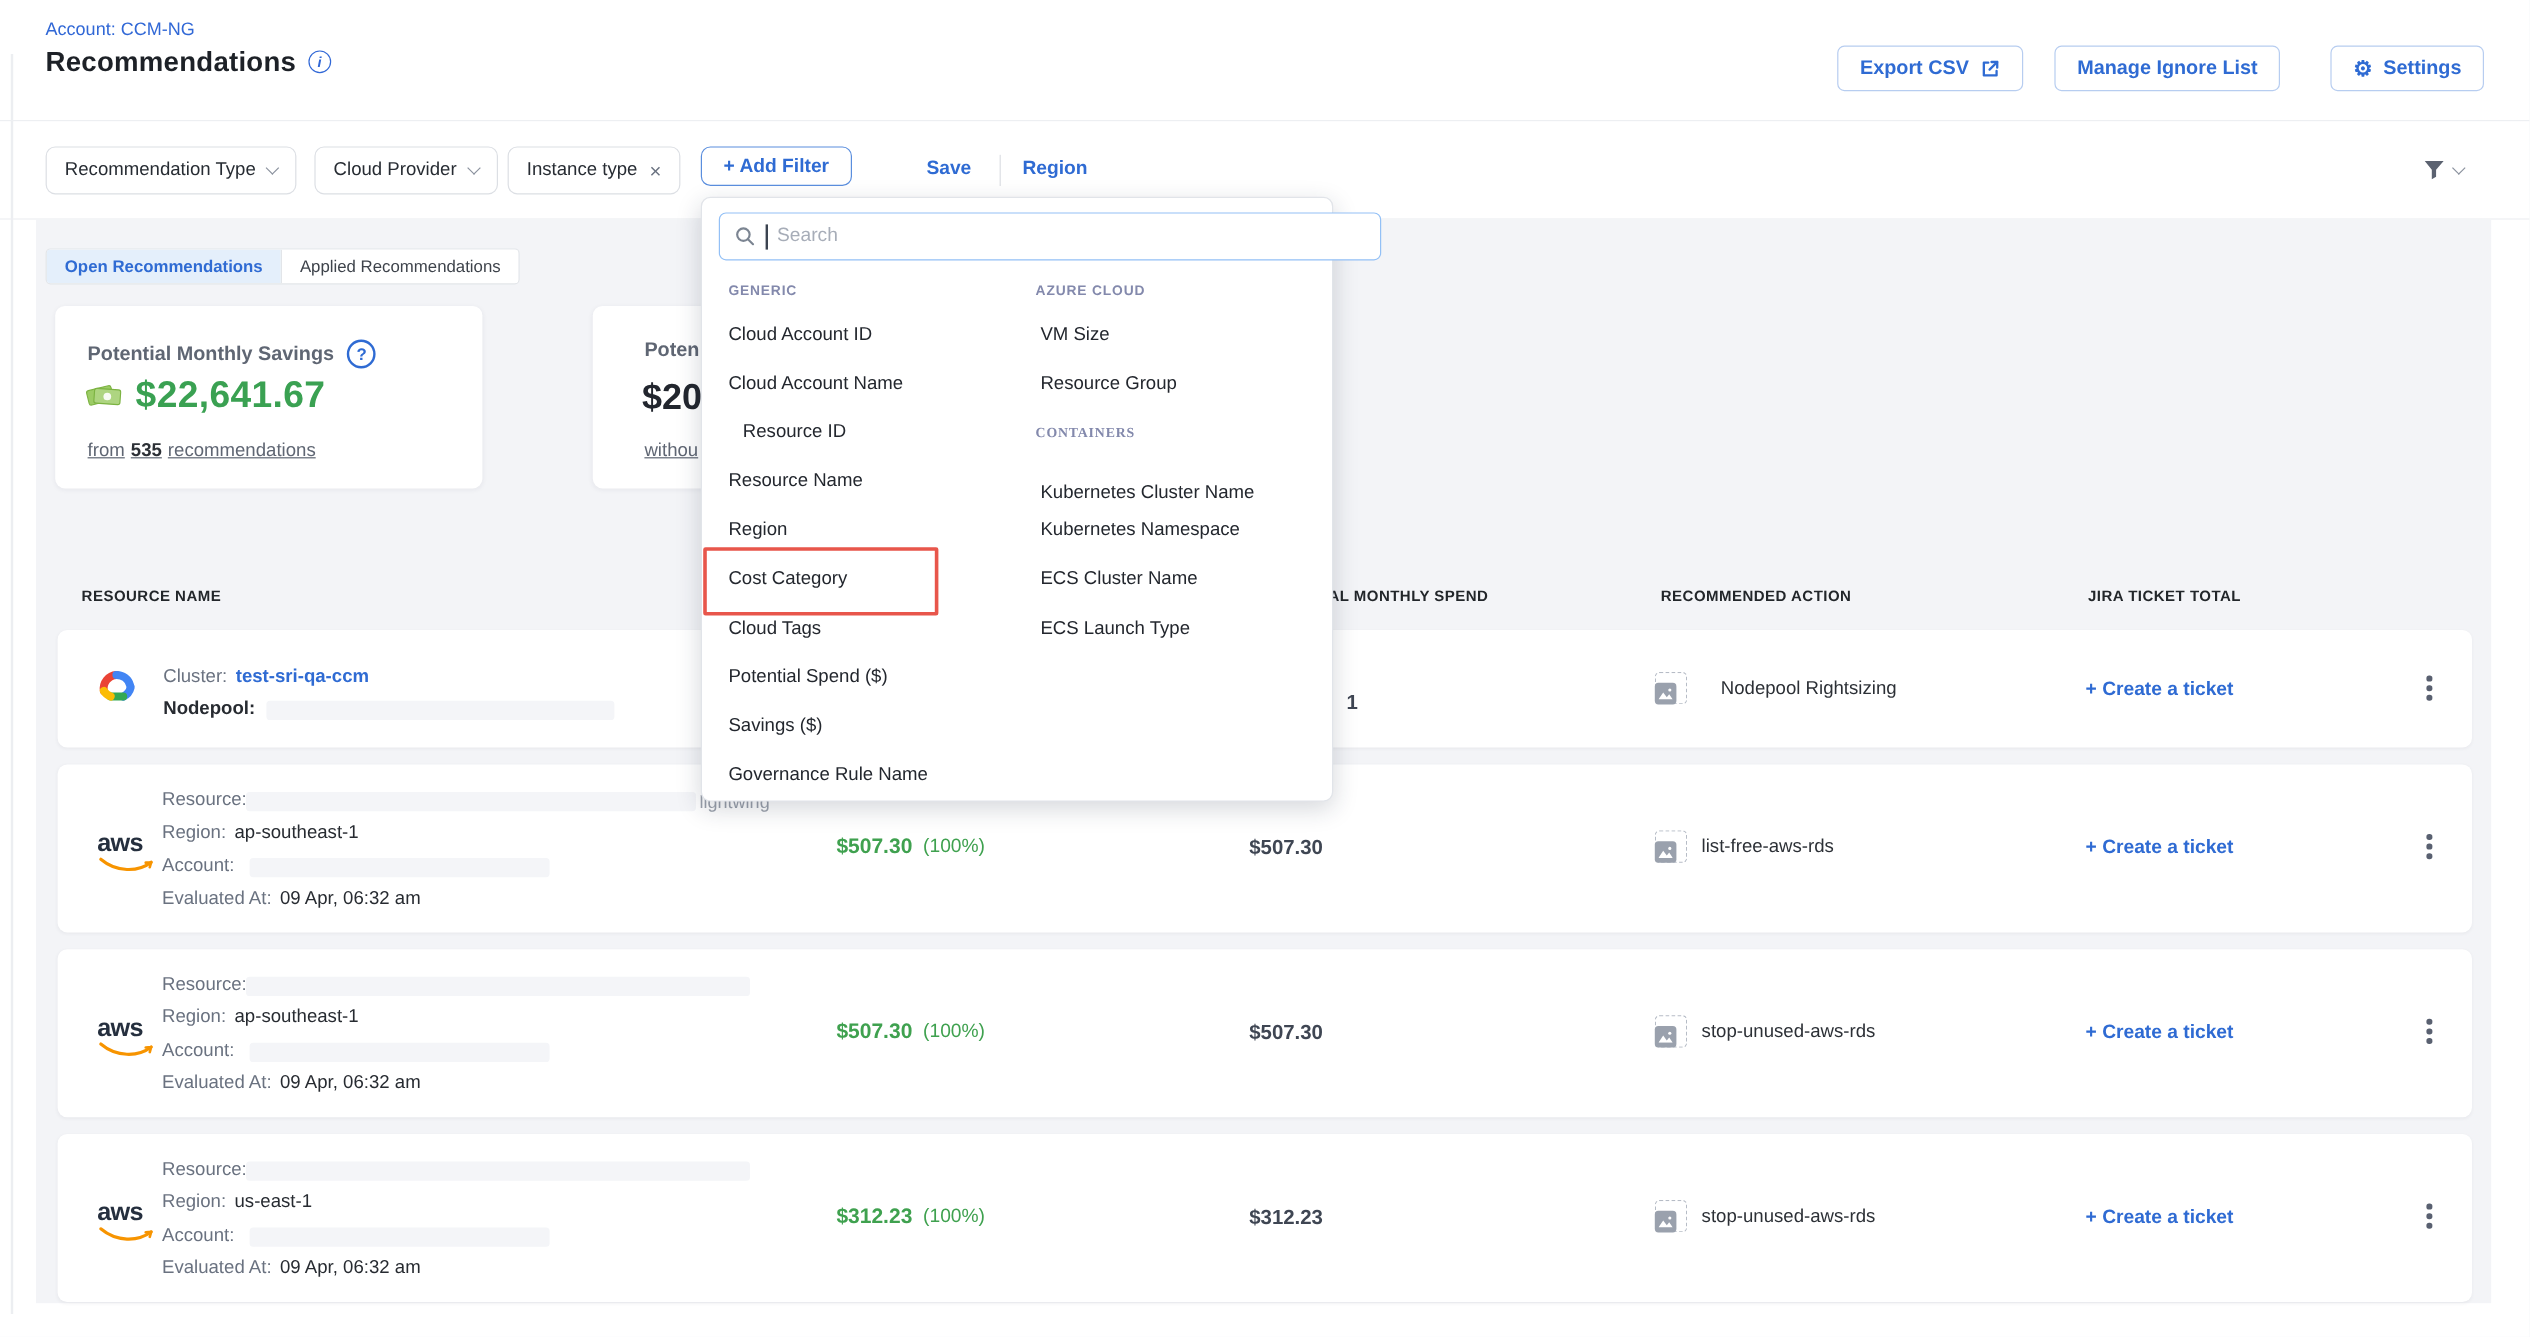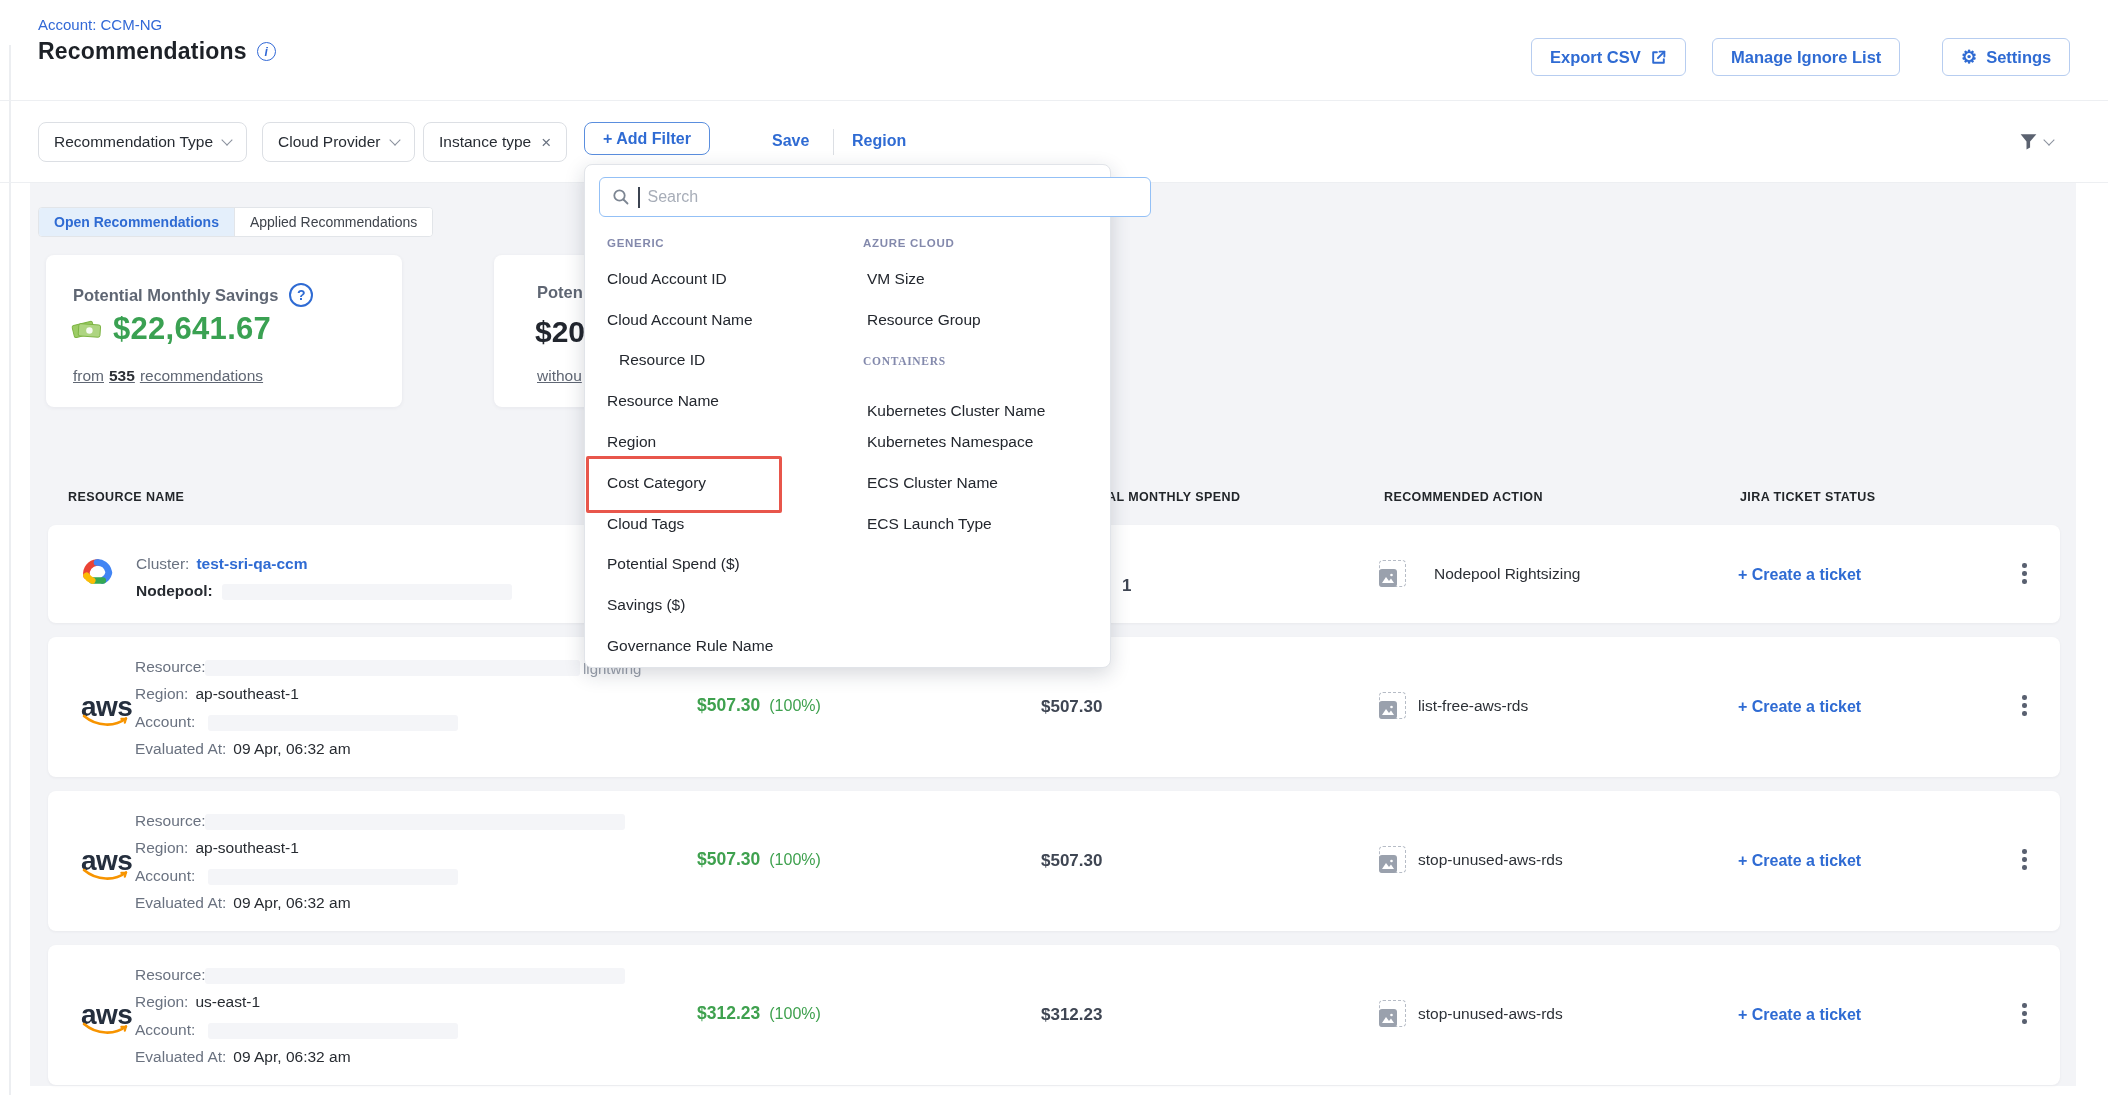--- a/index.html
+++ b/index.html
@@ -65,21 +65,21 @@
   .spend { color:#3f4653; font-weight:700; font-size:17px; }
   .ticket { color:#2f6bd3; font-weight:700; font-size:16px; white-space:nowrap; }
   .action-lbl { font-size:15.5px; color:#2c3036; white-space:nowrap; }
   .kebab { display:flex; flex-direction:column; gap:3.5px; padding:6px; cursor:pointer; }
   .kebab i { width:4.5px; height:4.5px; border-radius:50%; background:#596070; }
   .ph-ic { position:relative; width:27px; height:27px; border:1.6px dashed #b6bcc6; border-radius:4px; }
   .ph-ic .sq { position:absolute; left:-1px; bottom:-1px; width:18px; height:18px;
     background:#9aa1ad; border-radius:3px; display:flex; align-items:center; justify-content:center; }
 
   .aws-wrap { position:relative; width:54px; height:38px; }
-  .aws-txt { font-size:28px; font-weight:800; color:#252f3e; letter-spacing:-.5px; }
+  .aws-txt { font-size:21px; font-weight:800; color:#252f3e; letter-spacing:-.5px; }
 
   
   .dropdown { background:#fff; border:1px solid #e1e4e9; border-radius:8px;
     box-shadow:0 6px 20px rgba(30,40,60,.18); }
   .search-box { position:absolute; left:14px; top:12px; width:552px; height:40px;
     border:1.6px solid #93c0f6; border-radius:6px; background:#fff; display:flex;
     align-items:center; padding:0 12px; gap:8px; }
   .search-box input { border:none; outline:none; flex:1; font-size:16px;
     font-family:"Liberation Sans","DejaVu Sans",sans-serif; color:#2c3036; }
   .search-box input::placeholder { color:#a7adb8; }
@@ -177,21 +177,21 @@
 
 <div class="abs card" style="left:494px;top:255px;width:360px;height:152px;">
   <div class="abs card-title" style="left:43px;top:28px;">Poten</div>
   <div class="abs big-dark" style="left:41px;top:60px;">$20</div>
   <div class="abs card-sub" style="left:43px;top:112px;">withou</div>
 </div>
 
 <div class="abs th" style="left:68px;top:490px;">RESOURCE NAME</div>
 <div class="abs th" style="left:1082px;top:490px;">TOTAL MONTHLY SPEND</div>
 <div class="abs th" style="left:1384px;top:490px;">RECOMMENDED ACTION</div>
-<div class="abs th" style="left:1740px;top:490px;">JIRA TICKET STATUS</div>
+<div class="abs th" style="left:1740px;top:490px;">JIRA TICKET TOTAL</div>
 
 <div class="row-card" style="top:525px;height:98px;">
   <svg class="abs" style="left:30px;top:29px;" width="38" height="34" viewBox="0 0 40 34">
     <g stroke-width="7" fill="none" stroke-linecap="round">
       <path d="M9 22 A 12 12 0 0 1 20 8" stroke="#EA4335"></path>
       <path d="M20 8 A 12 12 0 0 1 32 17" stroke="#4285F4"></path>
       <path d="M32.5 19 A 12 12 0 0 1 26 27" stroke="#4285F4"></path>
       <path d="M26 27 L 15 27" stroke="#34A853"></path>
       <path d="M15 27 A 12 12 0 0 1 9 22" stroke="#FBBC05"></path>
     </g>

